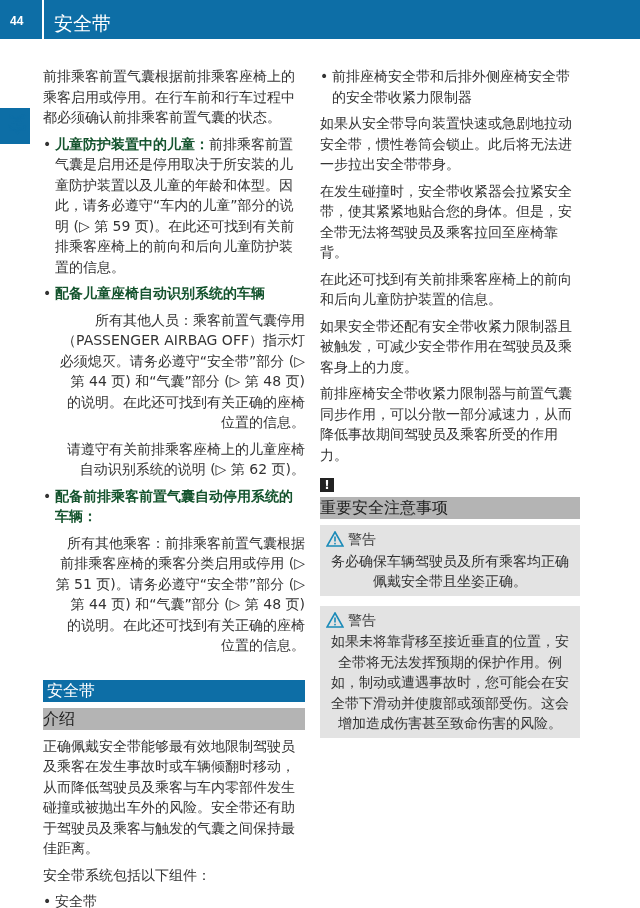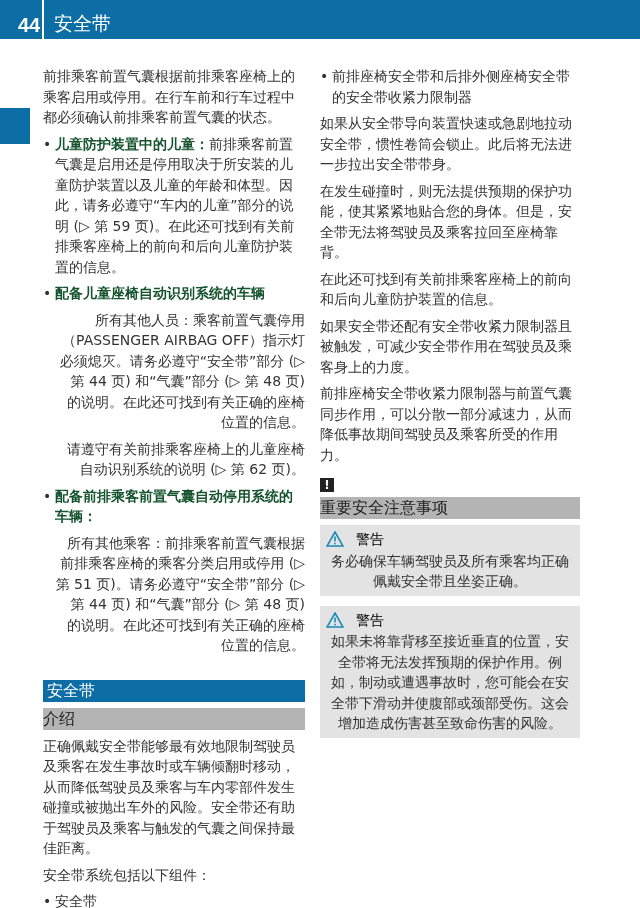--- a/index.html
+++ b/index.html
@@ -4,22 +4,22 @@
   <style>
     * { margin: 0; padding: 0; box-sizing: border-box; }
     html, body { width: 640px; height: 908px; background: #ffffff; overflow: hidden; }
     body { font-family: "DejaVu Sans", "Liberation Sans", sans-serif; color: #222; position: relative; }
 
     .header {
       position: absolute; left: 0; top: 0; width: 640px; height: 39px;
       background: #0d6ea6;
     }
     .header .page-num {
-      position: absolute; left: 18px; top: 14px; color: #fff;
-      font-family: "Liberation Sans", sans-serif; font-weight: bold; font-size: 20px;
+      position: absolute; left: 10px; top: 14px; color: #fff;
+      font-family: "Liberation Sans", sans-serif; font-weight: bold; font-size: 12px;
     }
     .header .divider {
       position: absolute; left: 42px; top: 0; width: 2px; height: 39px; background: #ffffff;
     }
     .header .title {
       position: absolute; left: 54px; top: 11px; color: #fff; font-size: 19px;
     }
 
     .side-tab {
       position: absolute; left: 0; top: 108px; width: 30px; height: 36px; background: #0d6ea6;
@@ -48,21 +48,21 @@
       padding-left: 0; margin-bottom: 6px;
     }
 
     .note { position: relative; padding-left: 22px; margin-bottom: 6px; }
     .note .note-icon {
       position: absolute; left: 0; top: 3px; width: 14px; height: 14px;
       background: #222; color: #fff; font-weight: bold; font-size: 12px; line-height: 14px; text-align: center;
     }
 
     .warn-box { background: #e3e3e3; padding: 4px 6px 4px 6px; margin-bottom: 10px; }
-    .warn-head { color: #000000; display: flex; align-items: center; gap: 12px; font-size: 14px; margin-bottom: 1px; }
+    .warn-head { color: #404040; display: flex; align-items: center; gap: 4px; font-size: 14px; margin-bottom: 1px; }
     .warn-head svg { display: block; }
     .warn-box p { margin-bottom: 4px; }
     .warn-box p:last-child { margin-bottom: 0; text-align: center; }
   </style>
 </head>
 <body>
 
 <div class="header">
   <span class="page-num">44</span>
   <span class="divider"></span>
@@ -101,21 +101,21 @@
   <p>正确佩戴安全带能够最有效地限制驾驶员及乘客在发生事故时或车辆倾翻时移动，从而降低驾驶员及乘客与车内零部件发生碰撞或被抛出车外的风险。安全带还有助于驾驶员及乘客与触发的气囊之间保持最佳距离。</p>
   <p>安全带系统包括以下组件：</p>
   <div class="bullet">安全带</div>
 
 </div>
 
 <div class="col col-right">
   <div class="bullet">前排座椅安全带和后排外侧座椅安全带的安全带收紧力限制器</div>
 
   <p>如果从安全带导向装置快速或急剧地拉动安全带，惯性卷筒会锁止。此后将无法进一步拉出安全带带身。</p>
-  <p>在发生碰撞时，则无法提供预期的保护功能，使其紧紧地贴合您的身体。但是，安全带无法将驾驶员及乘客拉回至座椅靠背。</p>
+  <p>在发生碰撞时，安全带收紧器会拉紧安全带，使其紧紧地贴合您的身体。但是，安全带无法将驾驶员及乘客拉回至座椅靠背。</p>
   <p>在此还可找到有关前排乘客座椅上的前向和后向儿童防护装置的信息。</p>
   <p>如果安全带还配有安全带收紧力限制器且被触发，可减少安全带作用在驾驶员及乘客身上的力度。</p>
   <p>前排座椅安全带收紧力限制器与前置气囊同步作用，可以分散一部分减速力，从而降低事故期间驾驶员及乘客所受的作用力。</p>
 
   <div class="note" style="margin-top:10px;">
     <span class="note-icon">!</span>
   </div>
 
   <div style="height:22px;"></div>
   <div class="bar-gray">重要安全注意事项</div>

